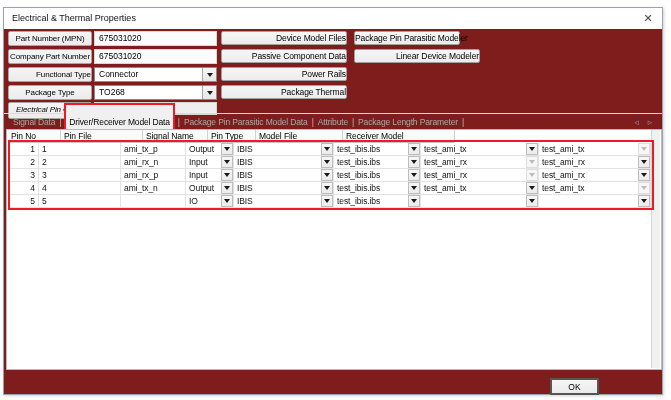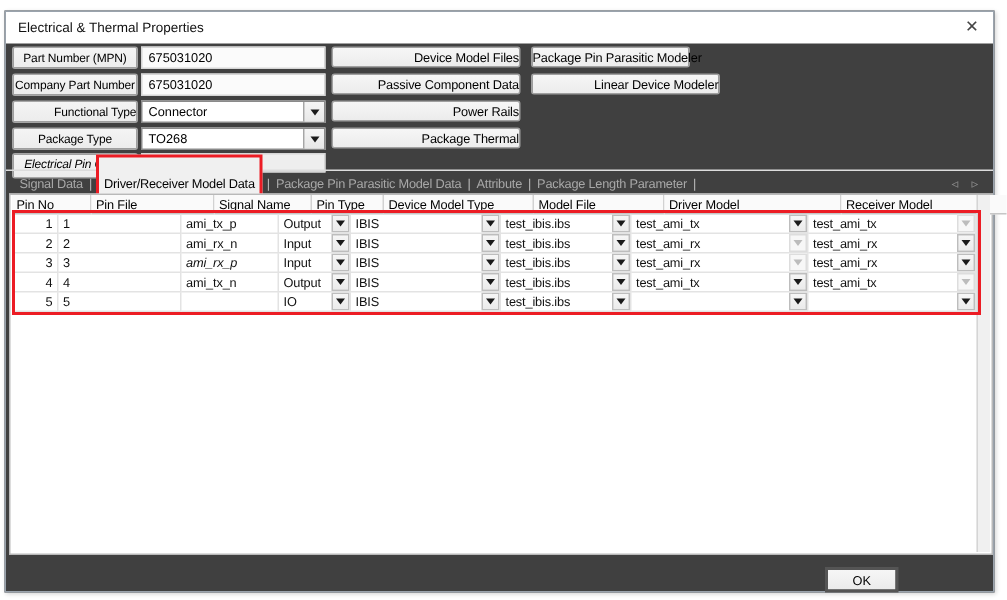--- a/index.html
+++ b/index.html
@@ -1,20 +1,20 @@
 <!DOCTYPE html>
 <html><head>
 <meta charset="utf-8">
 <style>
   * { box-sizing: border-box; margin: 0; padding: 0; }
   html,body { width: 671px; height: 400px; background: #fff; font-family: "Liberation Sans", sans-serif; overflow: hidden; }
   body { position: relative; }
 
   .dialog { position: absolute; left: 3px; top: 7px; width: 660px; height: 388px;
-            background: #404040; border: 1px solid #9aa3ad; box-shadow: 1px 1px 3px rgba(0,0,0,.18); }
+            background: #7f1d1d; border: 1px solid #9aa3ad; box-shadow: 1px 1px 3px rgba(0,0,0,.18); }
 
   
   .titlebar { position: absolute; left: 0; top: 0; right: 0; height: 21px; background: #ffffff; }
   .titlebar .title { position: absolute; left: 8px; top: 5px; font-size: 9px; color: #111; }
   .close-btn { position: absolute; right: 7px; top: 3px; width: 14px; height: 14px; text-align: center;
                line-height: 14px; font-size: 11px; color: #444; cursor: default; }
 
   
   .flabel { position: absolute; left: 4px; width: 84px; height: 15px; background: linear-gradient(#f4f4f4,#ececec);
             border: 1px solid #a6a6a6; border-radius: 2px; font-size: 8px; letter-spacing: -0.1px;
@@ -118,23 +118,21 @@
     </span>
   </div>
 
   <div class="panel">
     <div class="grid" id="pin-grid">
         <div class="grow header">
           <div class="gcell" style="width: 53px;">Pin No</div>
           <div class="gcell" style="width: 82px;">Pin File</div>
           <div class="gcell" style="width: 65px;">Signal Name</div>
           <div class="gcell" style="width: 48px;">Pin Type</div>
-          <div class="gcell" style="width: 100px;">Device Model Type</div>
           <div class="gcell" style="width: 87px;">Model File</div>
-          <div class="gcell" style="width: 118px;">Driver Model</div>
           <div class="gcell" style="width: 112px;">Receiver Model</div>
         </div>
         <div class="grow">
           <div class="gcell num" style="width: 31px;">1</div>
           <div class="gcell " style="width: 82px;">1</div>
           <div class="gcell " style="width: 65px;">ami_tx_p</div>
           <div class="gcell dd" style="width: 48px;">Output<span class="cellbtn">
               <i class="tri"></i>
             </span></div>
           <div class="gcell dd" style="width: 100px;">IBIS<span class="cellbtn">
@@ -166,21 +164,21 @@
           <div class="gcell dd" style="width: 118px;">test_ami_rx<span class="cellbtn off">
               <i class="tri off"></i>
             </span></div>
           <div class="gcell dd" style="width: 112px;">test_ami_rx<span class="cellbtn">
               <i class="tri"></i>
             </span></div>
         </div>
         <div class="grow">
           <div class="gcell num" style="width: 31px;">3</div>
           <div class="gcell " style="width: 82px;">3</div>
-          <div class="gcell " style="width: 65px; font-style: italic;">ami_rx_p</div>
+          <div class="gcell " style="width: 65px;">ami_rx_p</div>
           <div class="gcell dd" style="width: 48px;">Input<span class="cellbtn">
               <i class="tri"></i>
             </span></div>
           <div class="gcell dd" style="width: 100px;">IBIS<span class="cellbtn">
               <i class="tri"></i>
             </span></div>
           <div class="gcell dd" style="width: 87px;">test_ibis.ibs<span class="cellbtn">
               <i class="tri"></i>
             </span></div>
           <div class="gcell dd" style="width: 118px;">test_ami_rx<span class="cellbtn off">

